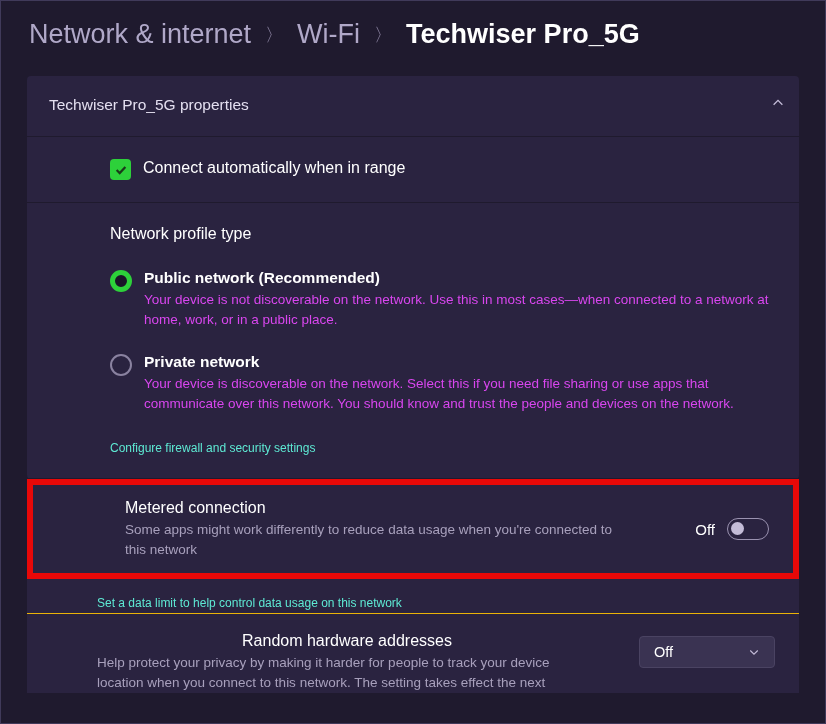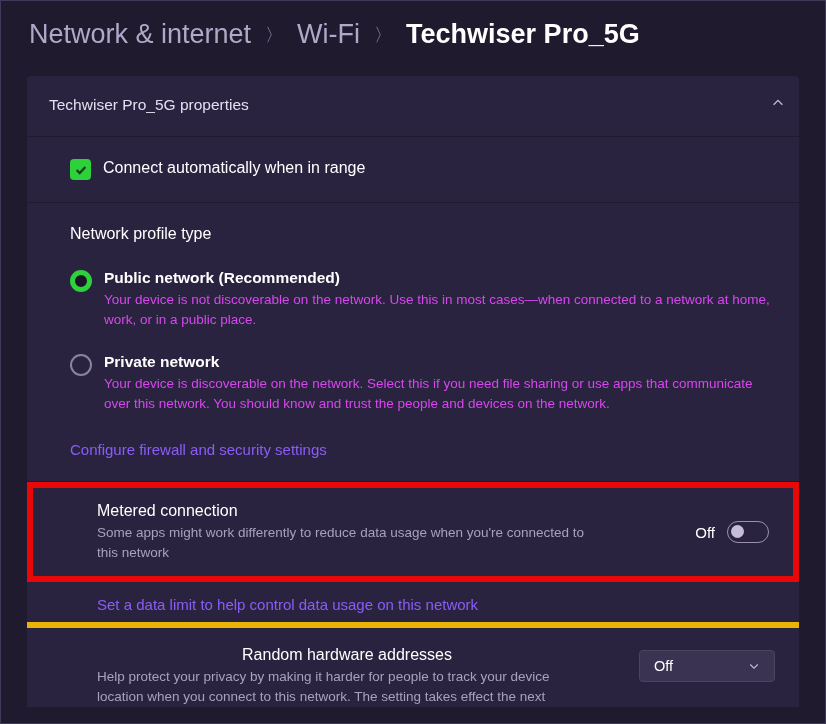--- a/index.html
+++ b/index.html
@@ -49,21 +49,21 @@
   .panel-title {
     font-size: 15.5px;
     color: #e4dff0;
   }
   .chevup svg { width: 14px; height: 14px; }
   .section {
     padding: 22px 22px;
     border-bottom: 1px solid #1f1a2e;
   }
   .section.indent {
-    padding-left: 43px;
+    padding-left: 83px;
   }
   .row {
     display: flex;
     align-items: flex-start;
     gap: 12px;
   }
   .checkbox {
     width: 21px;
     height: 21px;
     border-radius: 4px;
@@ -116,32 +116,33 @@
     color: #ffffff;
     font-weight: 600;
     margin-bottom: 3px;
   }
   .radio-desc {
     font-size: 13.5px;
     color: #d946ef;
     line-height: 1.45;
   }
   .link {
-    color: #8b5cf6;
-    font-size: 15px;
+    color: #5eead4;
+    font-size: 12px;
     cursor: pointer;
     display: inline-block;
   }
   .link.top-space {
     margin-top: 28px;
   }
   .highlight-container {
     margin: 0 26px 0 26px;
     border: 6px solid #e80808;
     background: #2a2340;
+    padding-left: 28px;
   }
   .metered-row {
     display: flex;
     align-items: center;
     justify-content: space-between;
     padding: 14px 24px 14px 64px;
   }
   .metered-left {
     max-width: 500px;
   }
@@ -218,22 +219,22 @@
     min-width: 136px;
     cursor: pointer;
     margin-top: 4px;
   }
   .dropdown span {
     font-size: 14.5px;
     color: #ffffff;
   }
   .dropdown svg { width: 12px; height: 12px; }
   .section-linkonly {
-    padding: 14px 22px 8px 70px;
-    border-bottom: 6px solid #eab308;
+    padding: 14px 22px 2px 70px;
+    border-bottom: 1px solid #eab308;
   }
 </style>
 </head>
 <body>
 
 <div class="breadcrumb">
   <span class="dim">Network &amp; internet</span>
   <span class="chev">〉</span>
   <span class="dim">Wi-Fi</span>
   <span class="chev">〉</span>

